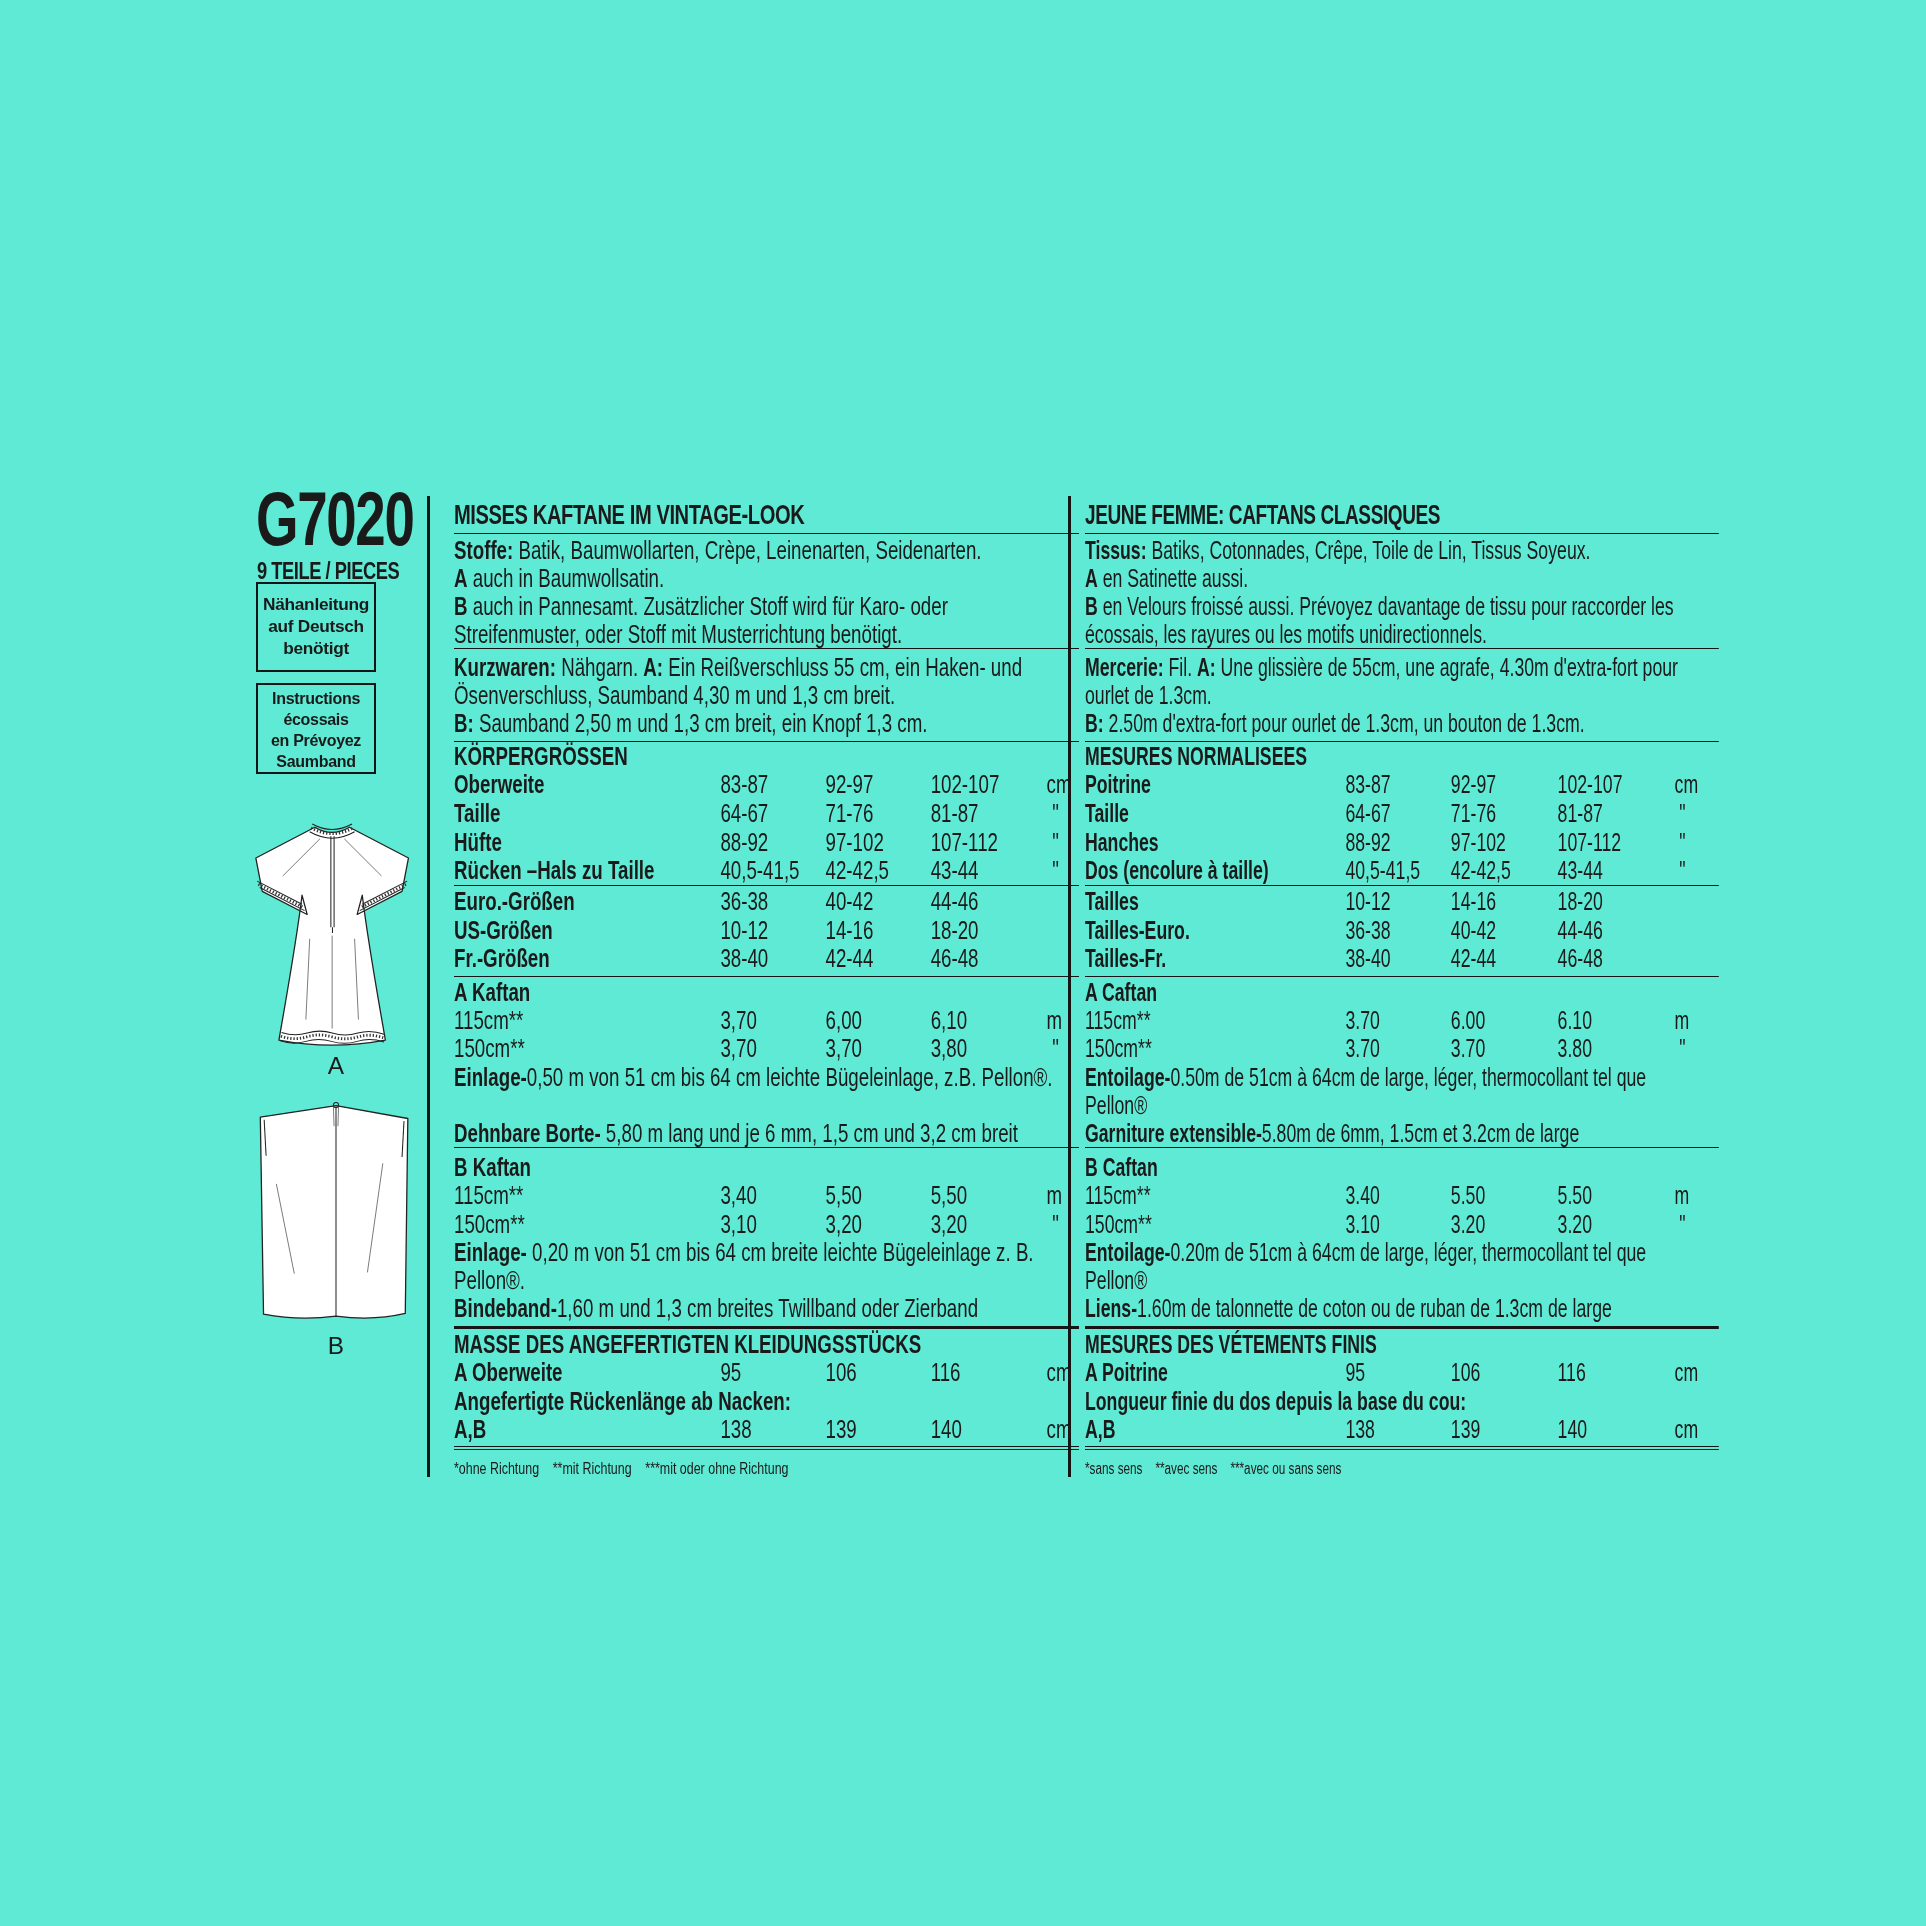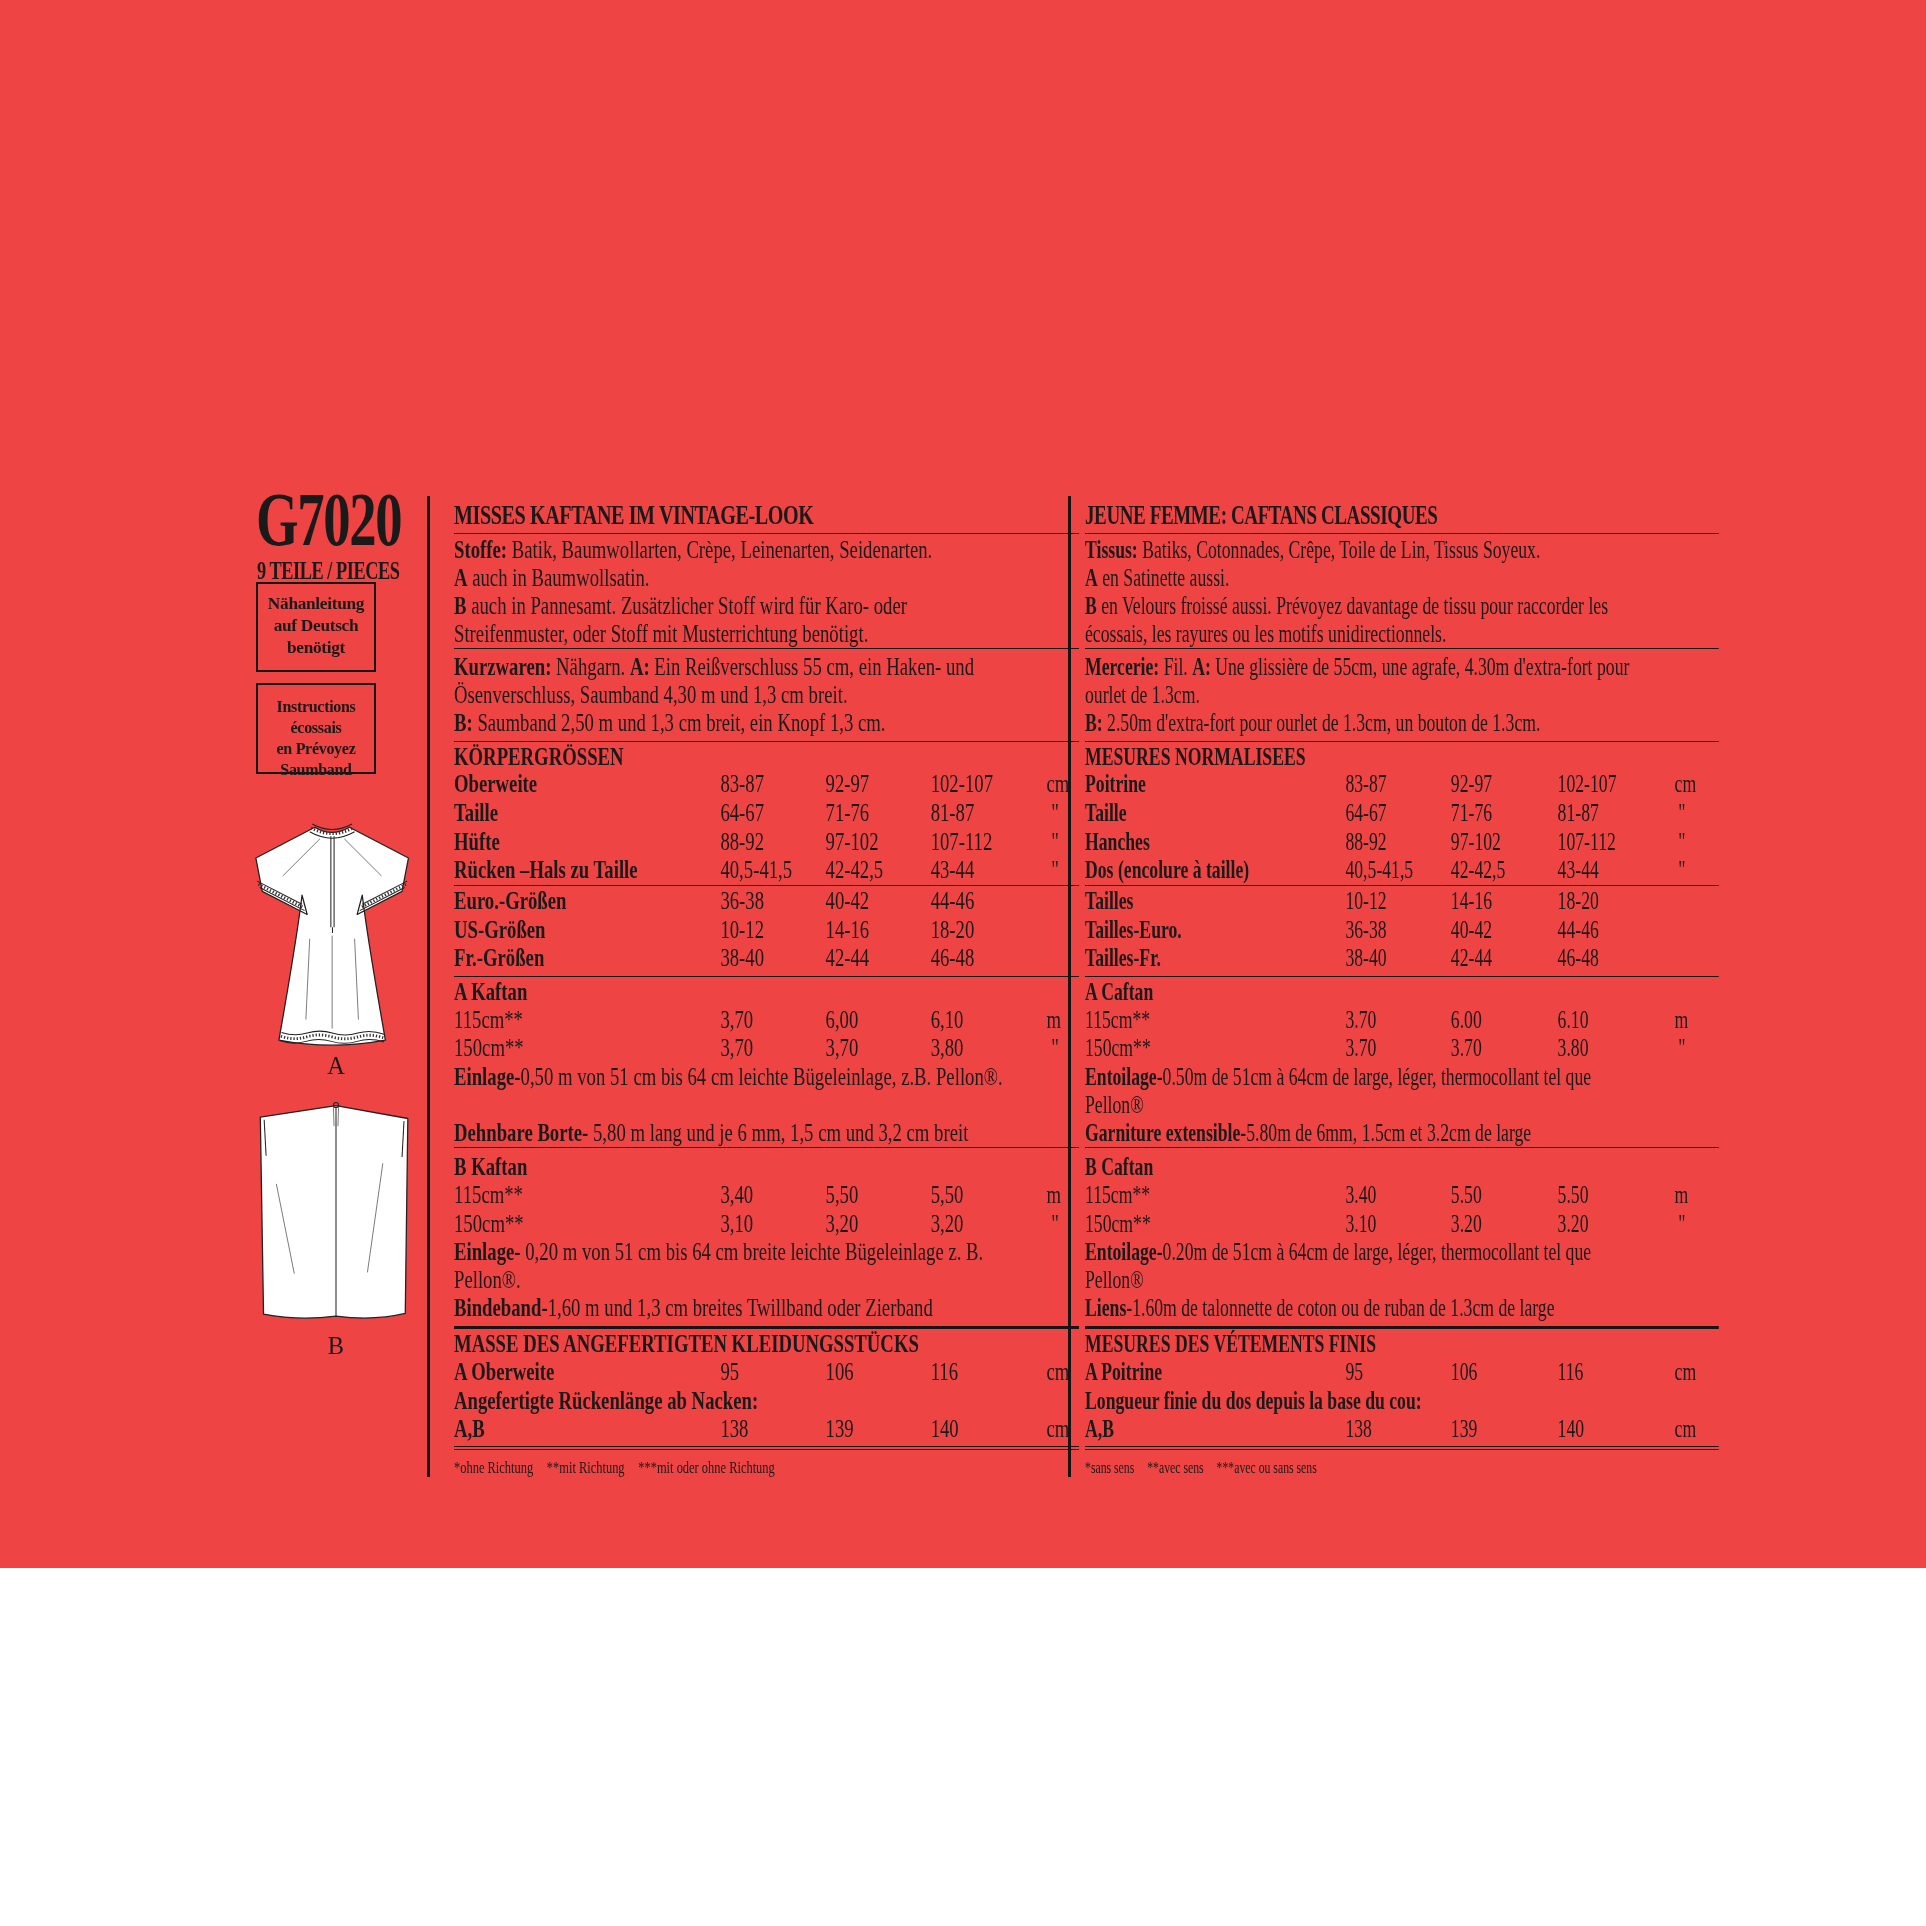--- a/index.html
+++ b/index.html
@@ -1,31 +1,31 @@
 <!DOCTYPE html>
 <html style="font-size:10.3px"><head>
 <meta charset="utf-8">
 <style>
   html,body{margin:0;padding:0;background:#fff;}
   body{width:1926px;height:1926px;overflow:hidden;
        font-family:"Liberation Sans",sans-serif;color:#1a1a1a;}
-  #page{position:relative;width:1926px;height:1568px;background:#ef4444;font-family:Liberation Serif, serif;}
+  #page{position:relative;width:1926px;height:1926px;background:#5eead4;}
 
   
   .vdiv{position:absolute;top:496px;height:981px;width:2.6px;background:#151515;}
 
   
   .g-code{position:absolute;left:256px;top:483px;font-size:76px;font-weight:700;
           letter-spacing:-1.9px;line-height:72px;transform:scaleX(.72);transform-origin:left top;white-space:nowrap;}
   .g-sub{position:absolute;left:257px;top:557px;font-size:24.4px;font-weight:700;
          letter-spacing:-0.6px;transform:scaleX(.75);transform-origin:left top;white-space:nowrap;}
   .note-box{position:absolute;left:256px;width:120px;box-sizing:border-box;
             border:2.6px solid #151515;text-align:center;font-weight:700;letter-spacing:-0.3px;}
   .box-de{top:582px;height:90px;font-size:17.3px;line-height:22px;padding-top:9px;}
-  .box-fr{top:683px;height:91px;font-size:16px;line-height:21px;padding-top:11px;}
+  .box-fr{top:683px;height:91px;font-size:16px;line-height:21px;padding-top:3px;}
   .fig-label{position:absolute;left:243px;width:186px;text-align:center;
              font-size:24.4px;font-weight:500;}
   .draw{position:absolute;left:243px;}
 
   
   .col{position:absolute;top:498px;}
   .col-de{left:442px;margin-left:12px;}
   .col-fr{left:1085px;}
   .scale{transform-origin:left top;}
   .col-de .scale{width:868px;transform:scaleX(.72);

